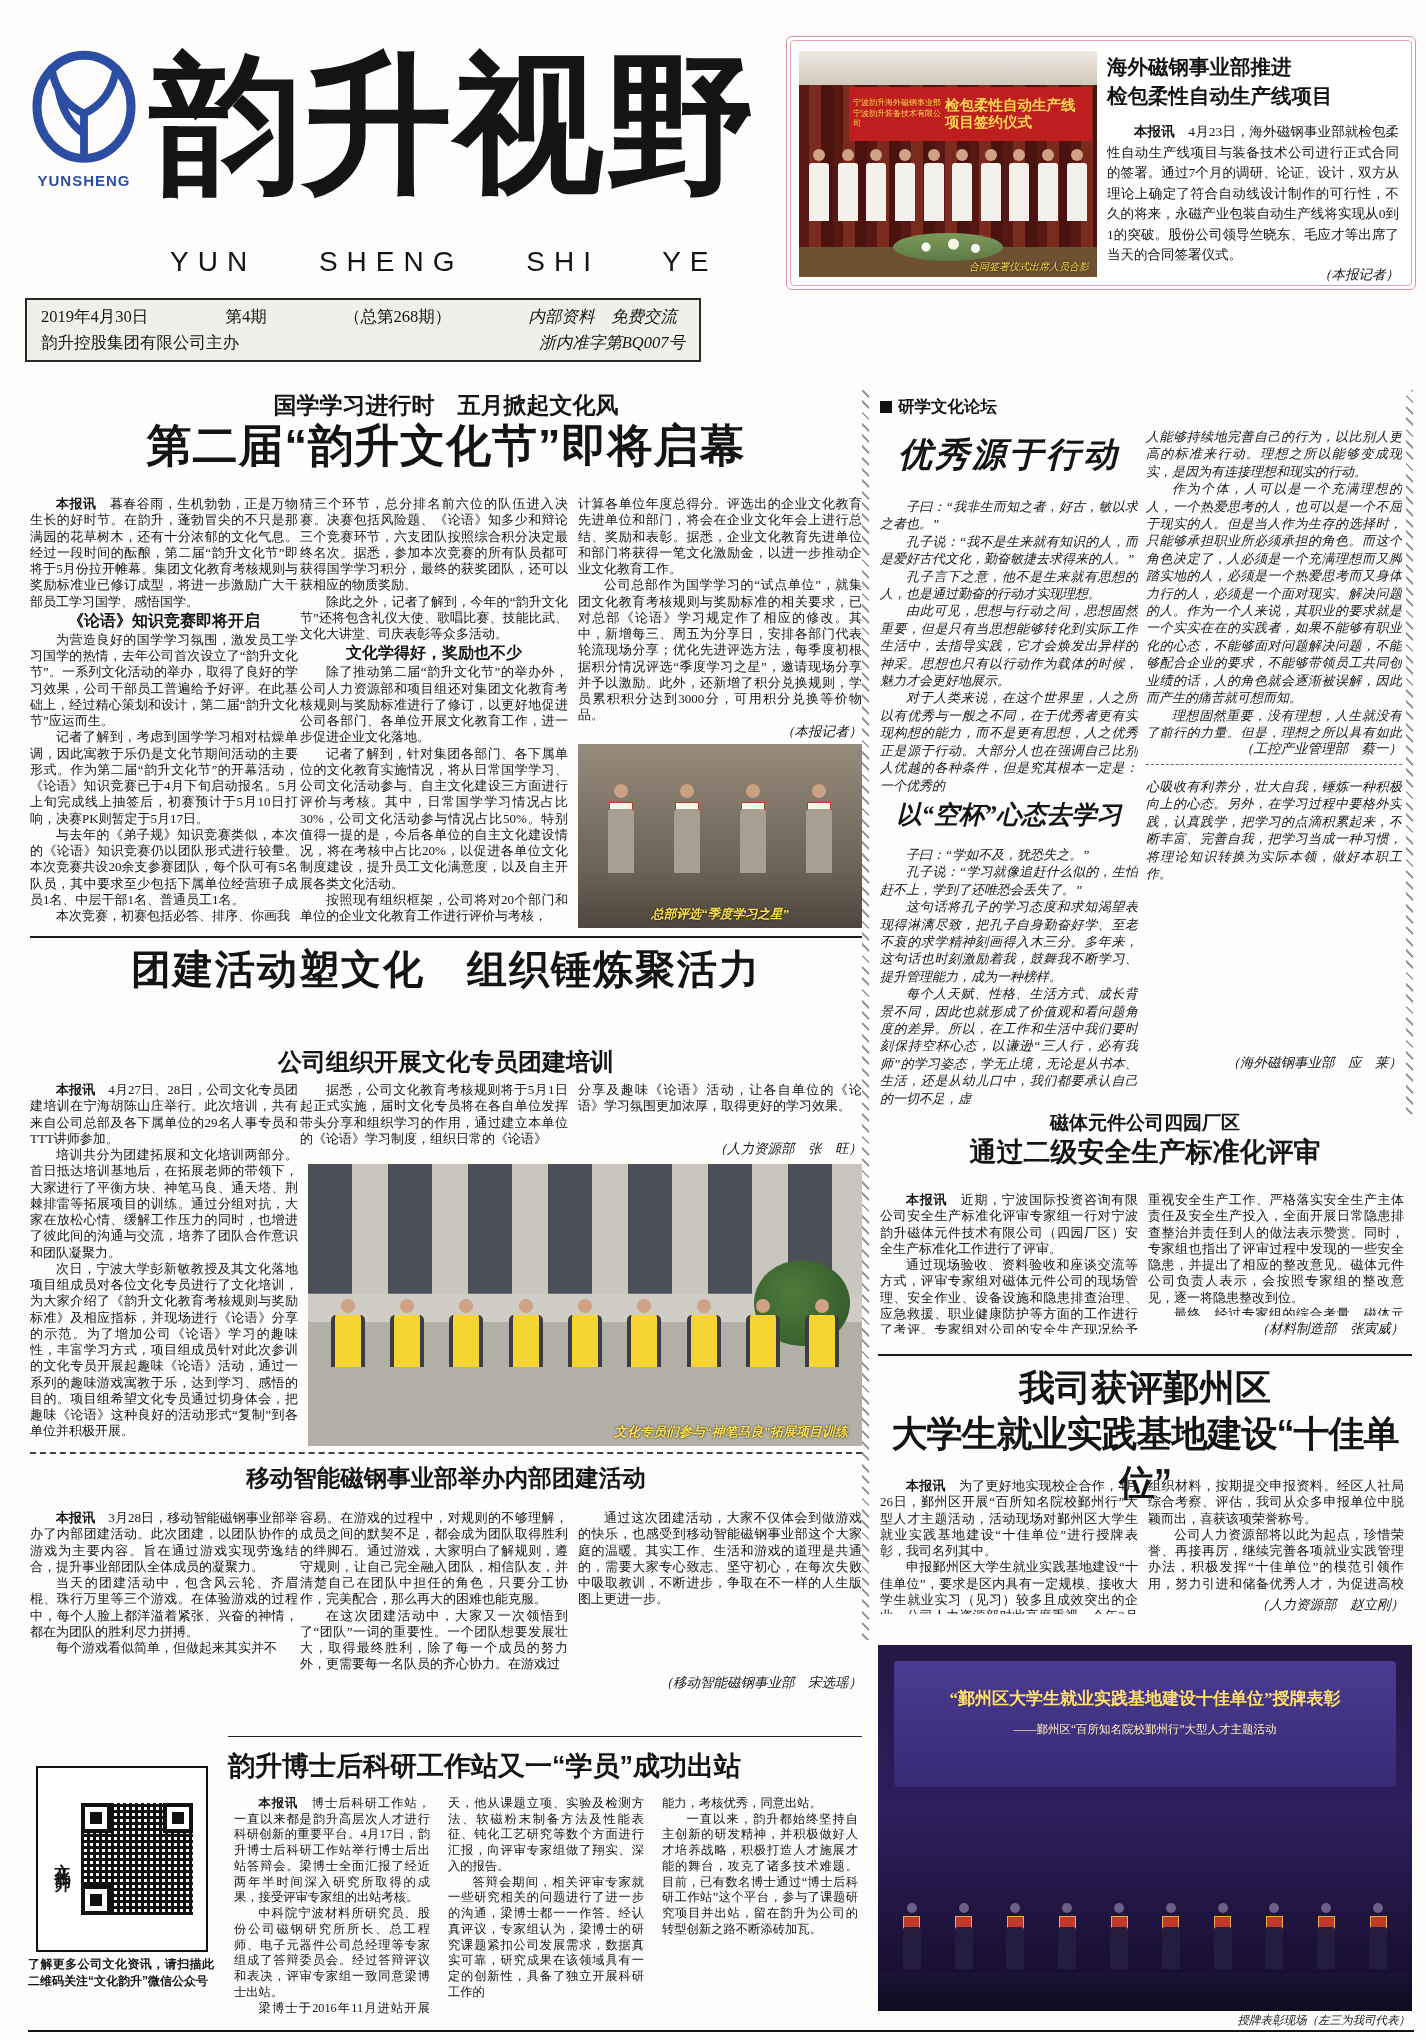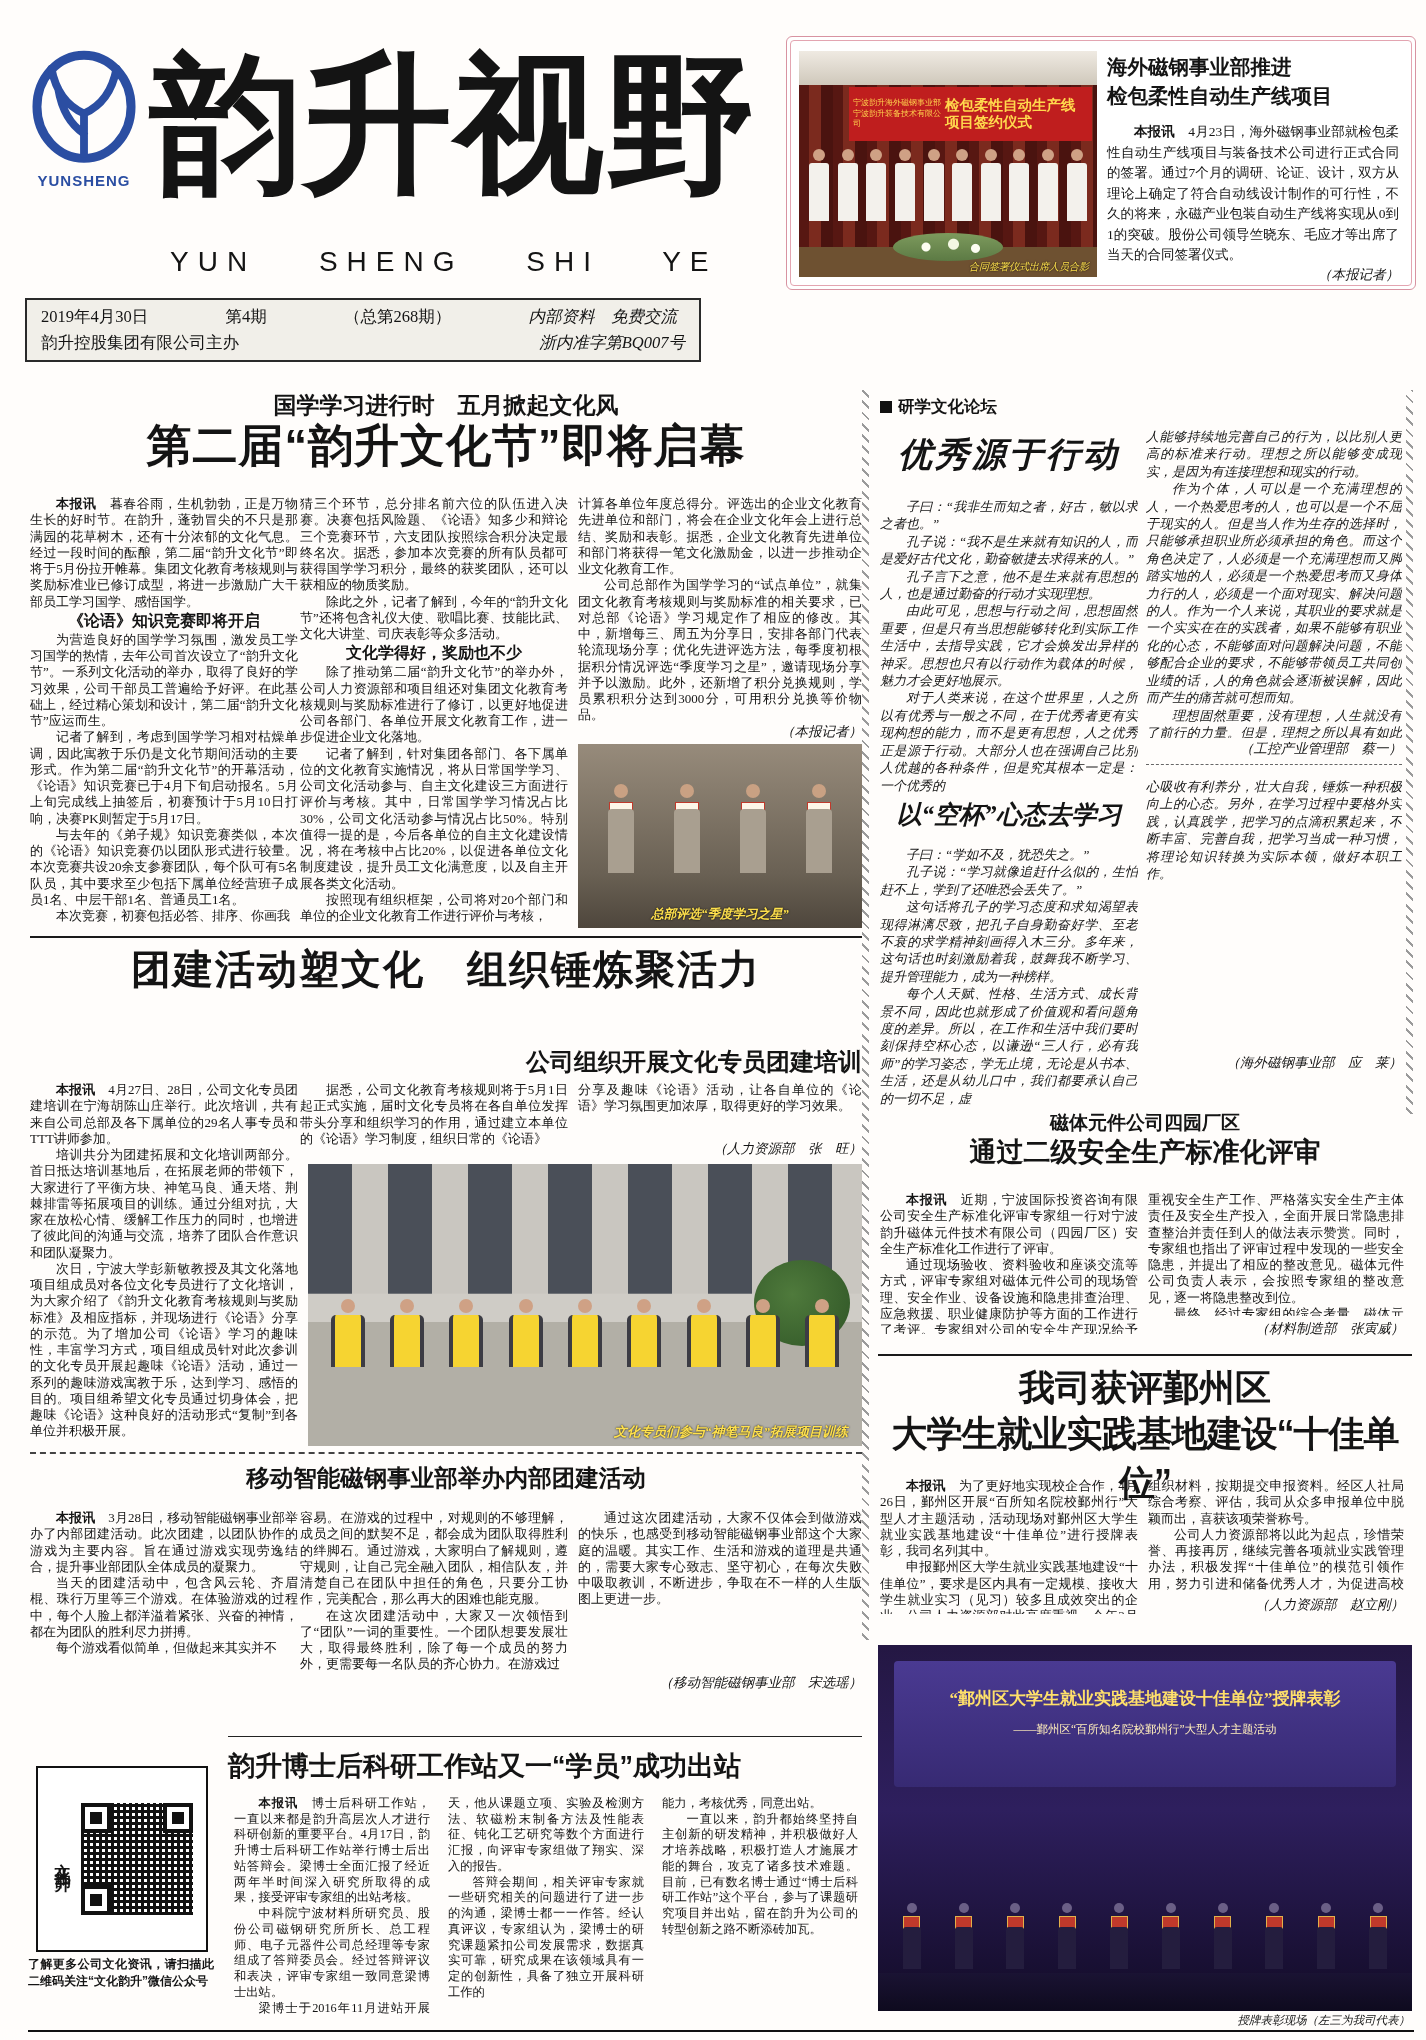--- a/index.html
+++ b/index.html
@@ -58,21 +58,21 @@
   .cp-row{position:absolute;left:10px;right:10px;top:40px;display:flex;justify-content:space-around;}
   .cp i{display:block;width:14px;height:14px;border-radius:50%;background:#c9a183;margin:0 auto;}
   .cp u{display:block;width:22px;height:15px;background:#fdf6e8;border:1px solid #c0392b;margin:4px auto 0;}
   .cp b{display:block;width:26px;height:64px;background:#a99f90;border-radius:4px 4px 0 0;margin:-10px auto 0;}
   .photocap{position:absolute;left:0;right:0;bottom:5px;text-align:center;color:#ffe14d;font-size:12.5px;font-weight:bold;font-style:italic;text-shadow:0 0 2px #000;}
   .hr-solid{border-top:2px solid #1a1a1a;height:0;}
   .hr-dash{border-top:2px dashed #444;height:0;}
 
   
   .tb-head{left:30px;top:942px;width:832px;text-align:center;font-size:40px;font-weight:900;letter-spacing:2px;}
-  .tb-sub{left:30px;top:1046px;width:832px;text-align:right;font-size:24px;font-weight:bold;}
+  .tb-sub{left:30px;top:1046px;width:832px;text-align:center;font-size:24px;font-weight:bold;}
   .tb-col1{left:30px;top:1082px;width:268px;height:362px;}
   .tb-col2{left:300px;top:1082px;width:268px;height:78px;}
   .tb-col3{left:578px;top:1082px;width:284px;height:56px;}
   .tb-byline{left:578px;top:1140px;width:284px;}
   .tb-photo{left:308px;top:1164px;width:554px;height:282px;overflow:hidden;
             background-image:repeating-linear-gradient(90deg,#4a4f58 0 44px,#c9c6c0 44px 80px),linear-gradient(#cfccc6 0 56%,#b2afa6 56% 100%);
             background-size:100% 46%,100% 100%;background-repeat:no-repeat;}
   .bush{position:absolute;right:12px;top:34%;width:96px;height:86px;border-radius:50%;background:radial-gradient(circle at 40% 40%,#4f7a3c,#2f5526);}
   .vests{position:absolute;left:10px;right:10px;top:48%;display:flex;justify-content:space-around;}
   .vest i{display:block;width:14px;height:14px;border-radius:50%;background:#cfa185;margin:0 auto;}

